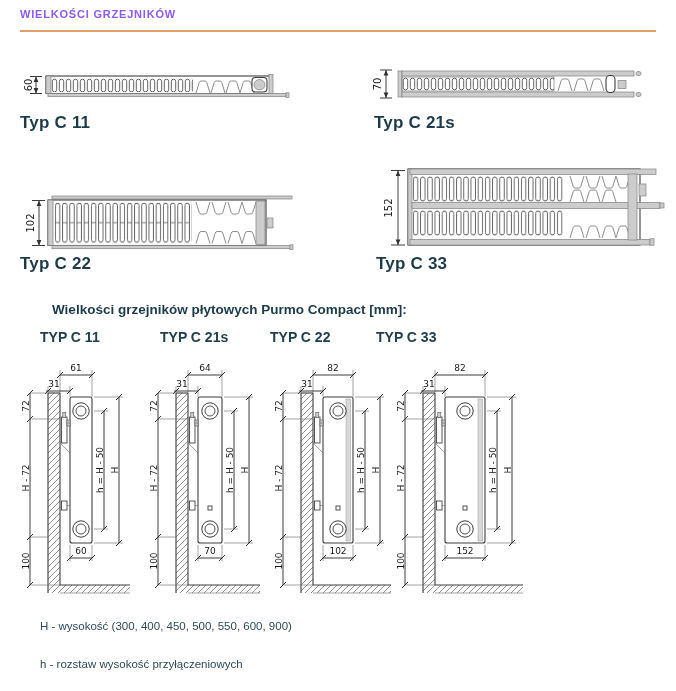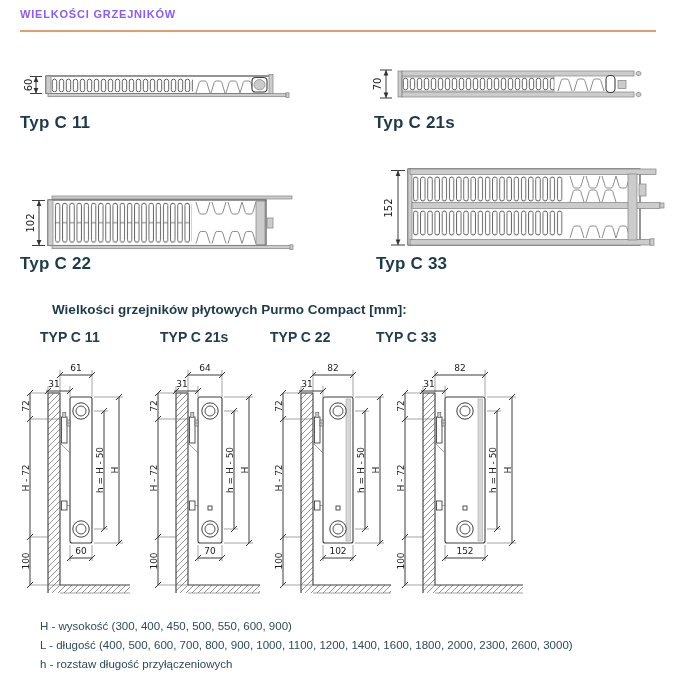--- a/index.html
+++ b/index.html
@@ -483,16 +483,15 @@
       <line x1="52" y1="188" x2="52" y2="204" class="xl"></line>
         <line x1="92" y1="188" x2="92" y2="204" class="xl"></line>
       <line x1="52" y1="201" x2="92" y2="201" class="dl"></line>
       <use href="#tk" x="52" y="201" class="tk"></use>
         <use href="#tk" x="92" y="201" class="tk"></use>
       <text x="72" y="197" text-anchor="middle" class="dt">152</text>
     </g>
   </svg>
 
   <div class="note" style="top:620px">H - wysokość (300, 400, 450, 500, 550, 600, 900)</div>
-  <div class="note" style="top:639px">L - długość (400, 500, 600, 700, 800, 900, 1000, 1100, 1200, 1400, 1600, 1800, 2000, 2300, 2600, 3000)</div>
-  <div class="note" style="top:658px">h - rozstaw długość przyłączeniowych</div>
+  <div class="note" style="top:658px">h - rozstaw wysokość przyłączeniowych</div>
 
 </div>
 
 </body></html>

